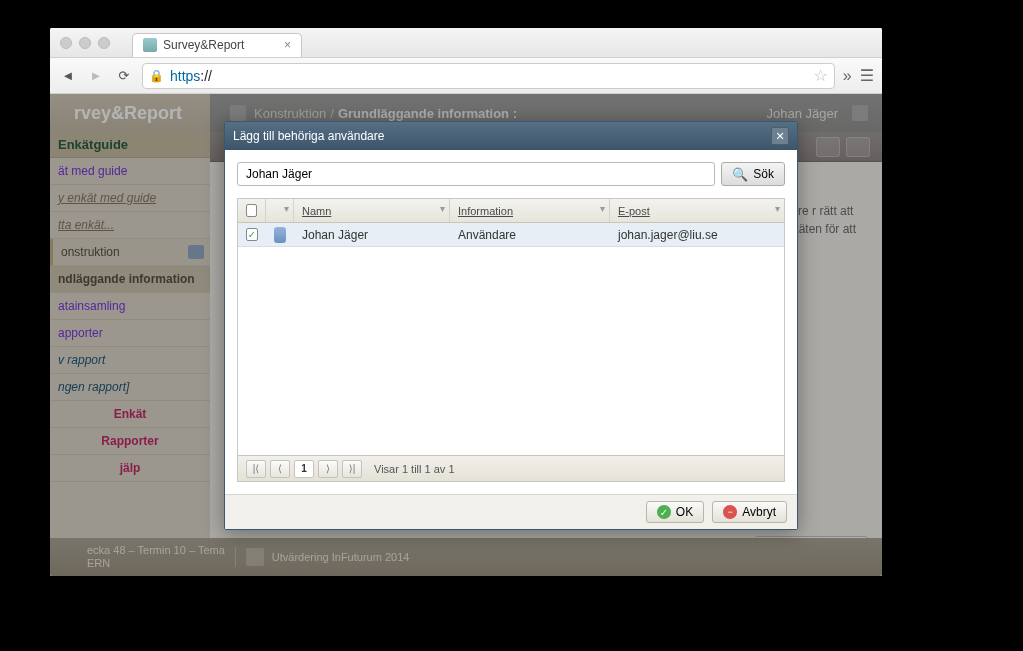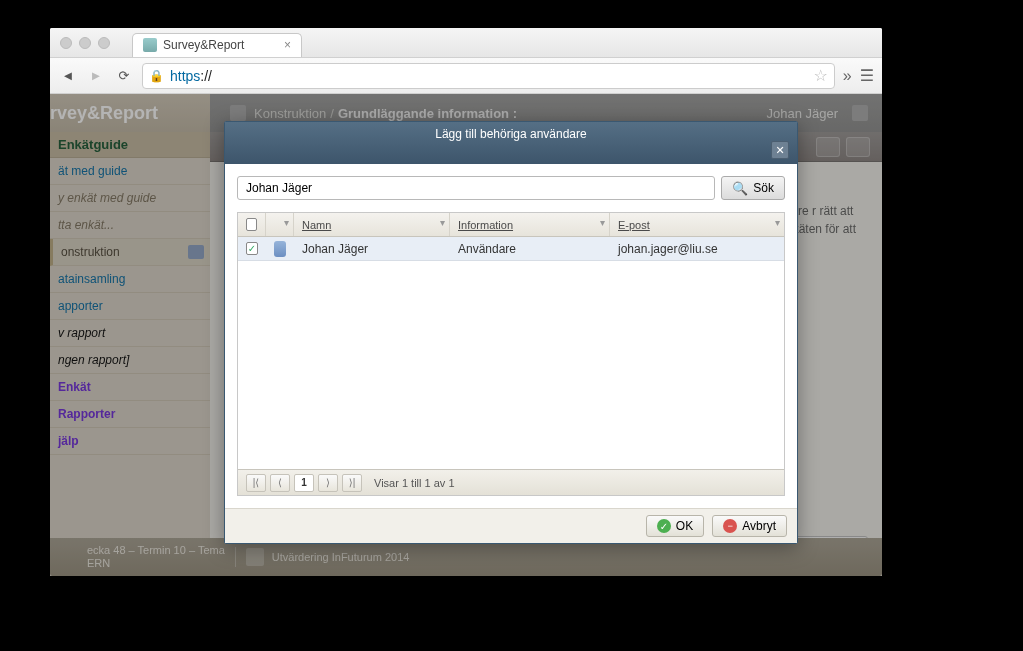--- a/index.html
+++ b/index.html
@@ -22,28 +22,28 @@
 .url-https { color:#0369a1; }
 .url-rest { color:#333; }
 .star-icon { margin-left:auto; color:#bbb; font-size:16px; }
 .chrome-menu { display:flex; align-items:center; gap:8px; }
 .chrome-menu span { color:#666; font-size:16px; }
 
 .app { position: absolute; top: 66px; left:0; right:0; bottom:0; background:#f5f5f5; }
 .app-overlay { position:absolute; inset:0; background: rgba(40,40,40,.35); pointer-events:none; z-index:5; }
 
 .sidebar { position:absolute; left:0; top:0; bottom:0; width:160px; background:#d9d2c5; }
-.logo-bar { height:38px; background: linear-gradient(#cfc6b5,#bfb5a2); color:#fff; font-size:18px; font-weight:bold; display:flex; align-items:center; padding-left:0; overflow:hidden;}
+.logo-bar { height:38px; background: linear-gradient(#cfc6b5,#bfb5a2); color:#fff; font-size:18px; font-weight:bold; display:flex; align-items:center; padding-left:24px; overflow:hidden;}
 .sidebar-header { background:#c4b79d; color:#14532d; font-weight:bold; padding:5px 8px; font-size:13px; border-bottom:1px solid #b2a68d;}
-.sidebar-item { padding:6px 8px; font-size:12px; color:#0369a1; border-bottom:1px solid #cbc2b0; }
-.sidebar-item.sub { color:#7a6e59; font-style:italic; }
+.sidebar-item { padding:6px 8px; font-size:12px; color:#6d28d9; border-bottom:1px solid #cbc2b0; }
+.sidebar-item.sub { color:#7a6e59; font-style:italic;text-decoration:underline; }
 .sidebar-item.active { background:#d6cfbf; color:#4a4232; border-left:3px solid #b9a87d;}
 .sidebar-item.selected { background:#c7bfa9; font-weight:bold; color:#4b412e; }
-.sidebar-item.section { font-weight:bold; color:#6d28d9; }
-.sidebar-item.muted { color:#000000; font-style: italic;}
+.sidebar-item.section { font-weight:bold; color:#be185d;text-align:center; }
+.sidebar-item.muted { color:#0c4a6e; font-style: italic;}
 
 .main { position:absolute; left:160px; top:0; right:0; bottom:0; background:#f0efe9; }
 .topbar { height:38px; background: linear-gradient(#9a9a99,#8b8b8a); display:flex; align-items:center; padding:0 14px; color:#e8e8e6; font-size:13px; }
 .topbar .crumb1 { color:#dcdcd8; }
 .topbar .sep { margin:0 4px; color:#cfcfcb; }
 .topbar .crumb2 { color:#eee; font-weight:bold; }
 .topbar .spacer { flex:1; }
 .topbar .username { color:#e8e8e6; margin-right:8px; }
 .icons-box { width:16px; height:16px; background:#aaa; border-radius:2px; margin-left:6px; }
 .sub-toolbar { height:30px; background: linear-gradient(#979391,#857e7b); border-bottom:1px solid #6f6a67; display:flex; align-items:center; justify-content:flex-end; padding:0 12px; gap:6px; }
@@ -55,21 +55,21 @@
 .create-btn { position:absolute; right:14px; bottom:14px; background: linear-gradient(#f7f7f7,#e2e2e2); border:1px solid #bdbdbd; border-radius:3px; padding:5px 12px; font-size:12px; display:flex; align-items:center; gap:6px; color:#555; }
 .create-btn .ico { width:14px; height:14px; background: #9aa; border-radius:2px;}
 
 .bottom-strip { position:absolute; left:0; right:0; bottom:0; height:38px; background:linear-gradient(#a59e8e,#948c79); display:flex; align-items:center; padding:0 12px; color:#e9e5dc; font-size:11px; }
 .bottom-strip .left-txt { max-width:140px; line-height:1.2;margin-left:25px; }
 .bottom-strip .sep { width:1px; height:20px; background:rgba(255,255,255,.3); margin:0 10px;}
 .bottom-strip .icon { width:18px; height:18px; background:rgba(255,255,255,.25); border-radius:2px; margin-right:8px;}
 
 
 .modal { position:absolute; left:174px; top:27px; width:574px; z-index:20; box-shadow: 0 4px 20px rgba(0,0,0,.35); border:1px solid #3a5871; border-radius:2px; background:#fff; }
-.modal-title { background: linear-gradient(#556f85,#3d556b); color:#fff; padding:5px 8px; font-size:12px; display:flex; align-items:center;flex-direction:column; }
+.modal-title { background: linear-gradient(#556f85,#3d556b); color:#fff; padding:5px 8px; font-size:12px; display:flex; align-items:center; }
 .modal-title .close { margin-left:auto; width:18px; height:18px; background:#6e8193; border:1px solid #4b5e70; border-radius:2px; display:flex; align-items:center; justify-content:center; color:#fff; font-size:11px; cursor:default; }
 .modal-body { padding:12px; background:#fff; }
 .search-row { display:flex; gap:6px; }
 .search-input { flex:1; border:1px solid #b8b8b8; border-radius:3px; height:24px; padding:0 8px; font-size:12px; }
 .search-btn { background: linear-gradient(#f4f4f4,#dcdcdc); border:1px solid #aaa; border-radius:3px; padding:0 10px; font-size:12px; display:flex; align-items:center; gap:5px; height:24px; }
 .search-btn .mag { color:#2a6ab0; font-size:13px; }
 .grid { border:1px solid #c8c8c8; margin-top:12px; height:284px; display:flex; flex-direction:column; }
 .grid-head { background: linear-gradient(#f4f2ee,#e7e4db); border-bottom:1px solid #c8c5bc; display:flex; height:24px; }
 .gh-cell { display:flex; align-items:center; padding:0 8px; font-size:11px; border-right:1px solid #d6d3ca; position:relative; }
 .gh-cell .label { text-decoration:underline; color:#4a4a4a; }
@@ -147,20 +147,21 @@
             <span>rvey&amp;Report</span>
           </div>
         <div class="sidebar-header"><span>Enkätguide</span></div>
         <div class="sidebar-item"><span>ät med guide</span></div>
         <div class="sidebar-item sub"><span>y enkät med guide</span></div>
         <div class="sidebar-item sub"><span>tta enkät...</span></div>
         <div class="sidebar-item active side-special">
           <span>onstruktion</span>
           <span class="mini"></span>
         </div>
+        <div class="sidebar-item selected"><span>ndläggande information</span></div>
         <div class="sidebar-item"><span>atainsamling</span></div>
         <div class="sidebar-item"><span>apporter</span></div>
         <div class="sidebar-item muted"><span>v rapport</span></div>
         <div class="sidebar-item muted"><span>ngen rapport]</span></div>
         <div class="sidebar-item section"><span>Enkät</span></div>
         <div class="sidebar-item section"><span>Rapporter</span></div>
         <div class="sidebar-item section"><span>jälp</span></div>
       </div>
 
       <div class="main">

